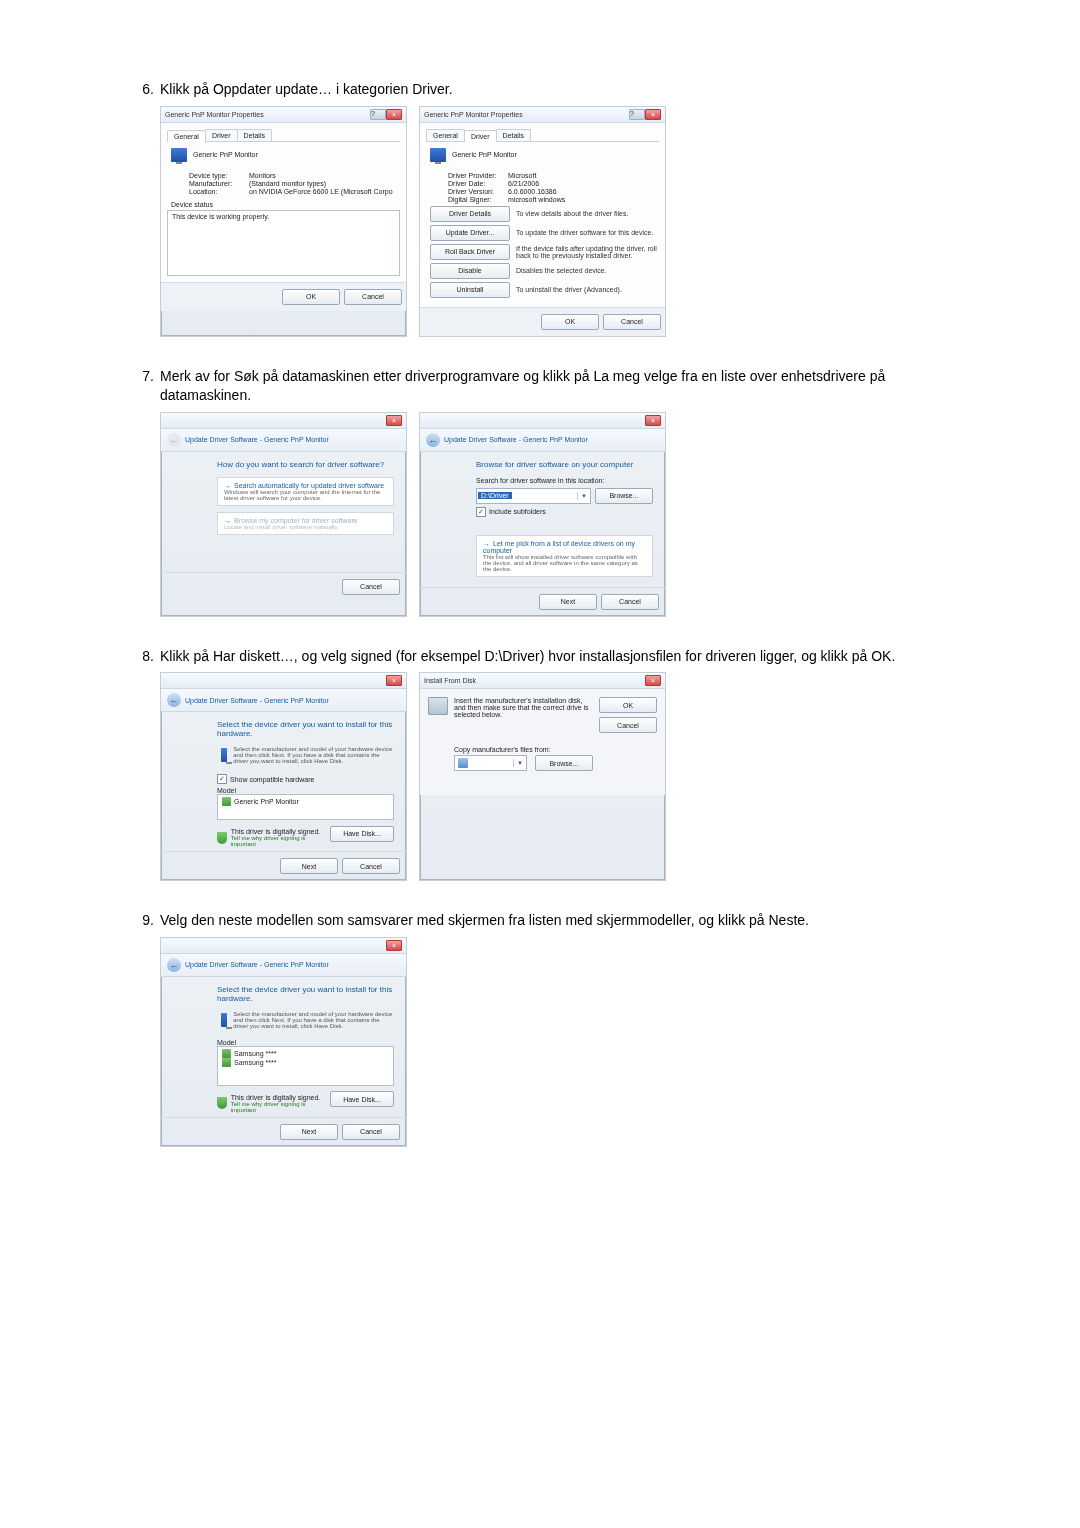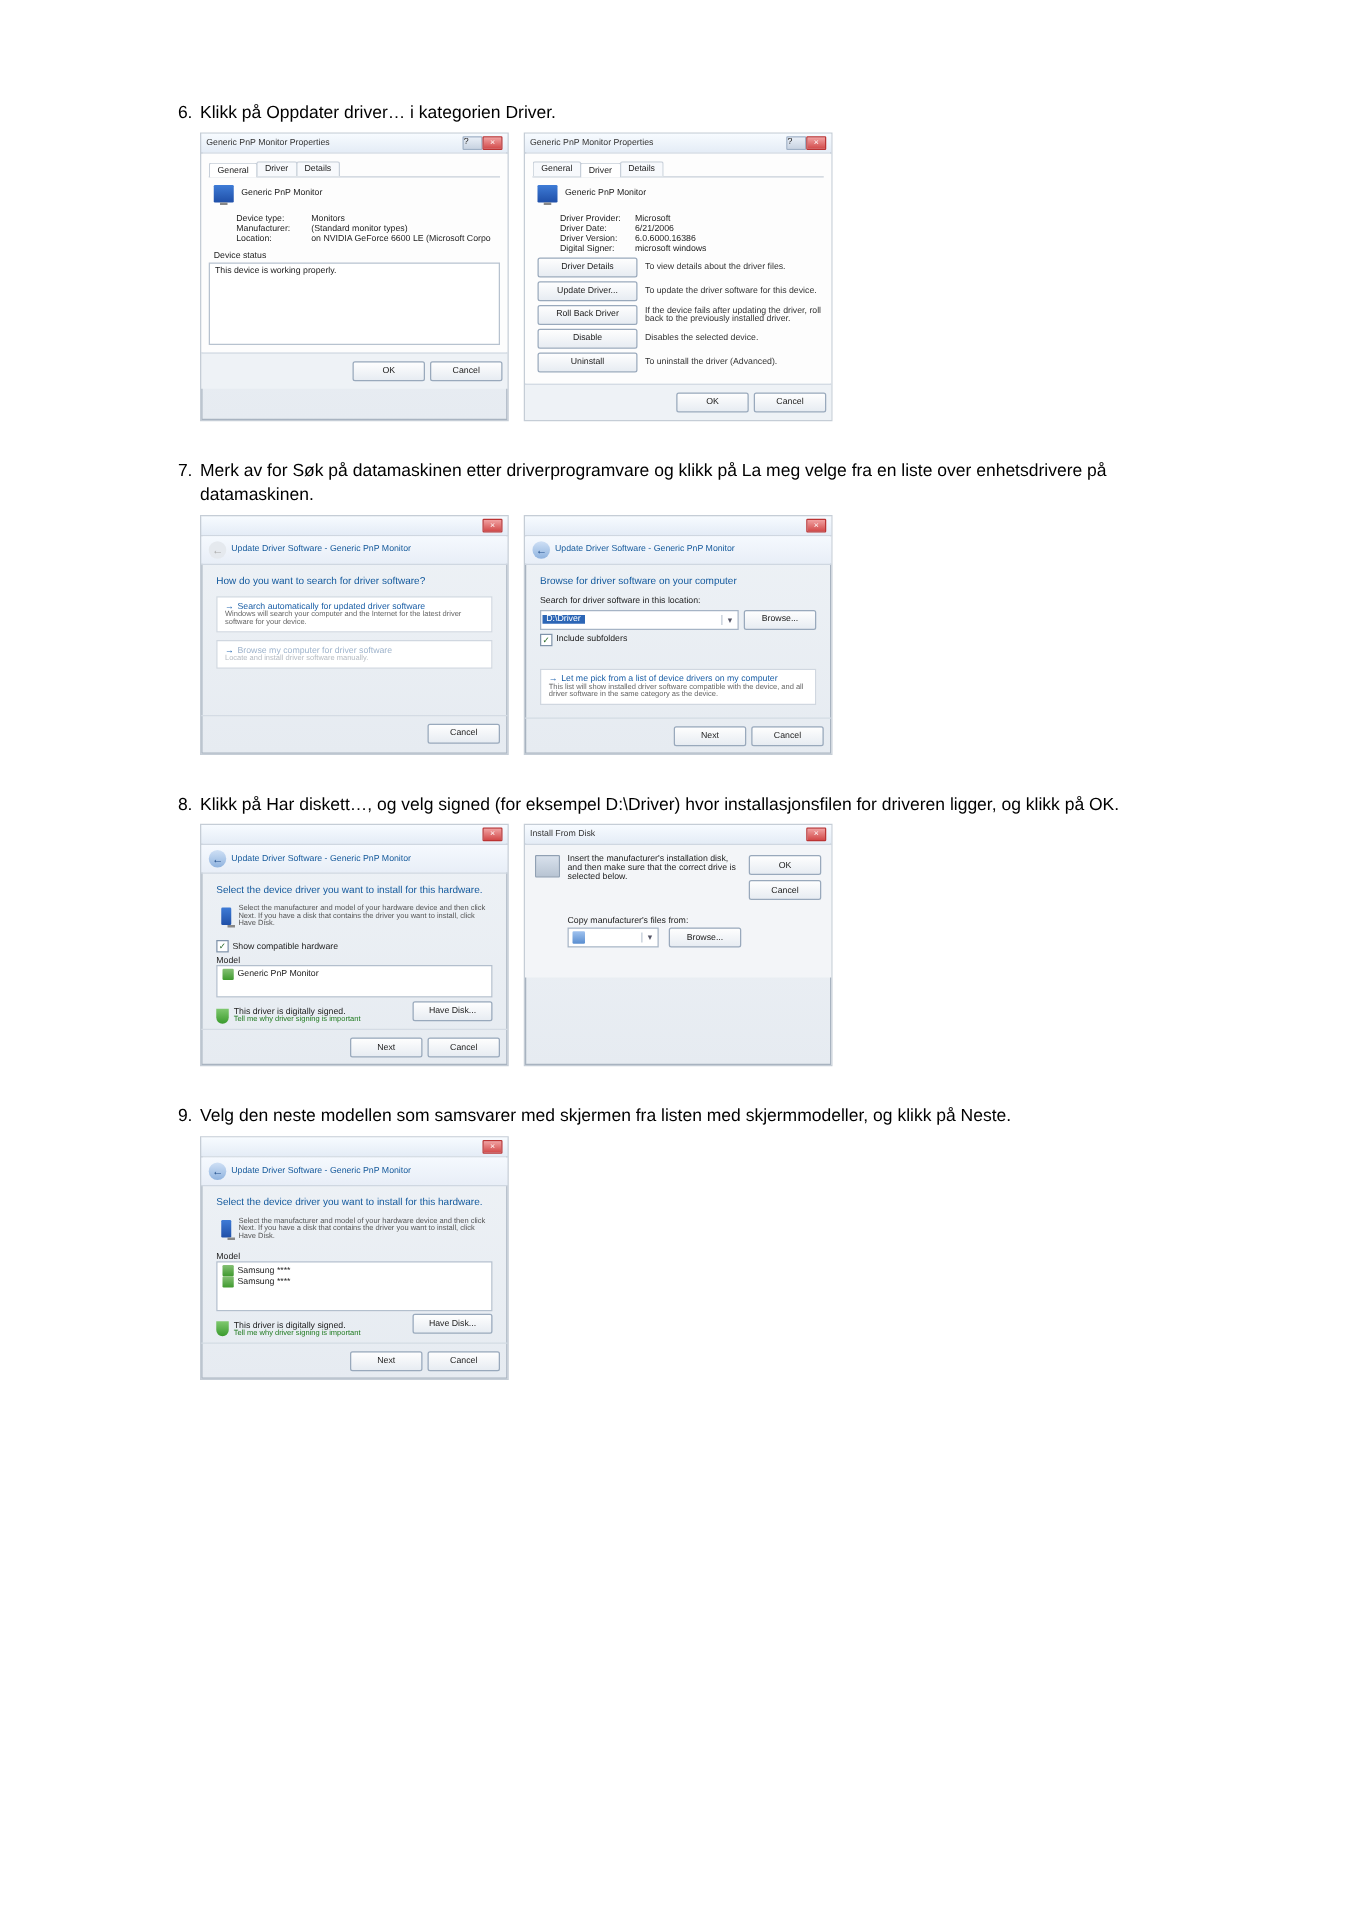--- a/index.html
+++ b/index.html
@@ -87,21 +87,21 @@
   }
   .btn-row { display:flex; align-items:center; gap:6px; margin:3px 0 3px 4px;}
   .btn-row .btn { min-width:66px;}
   .btn-row .d { flex:1; color:#333;}
   .wiz-head {
     display:flex; align-items:center; gap:4px; padding:4px 6px; background:linear-gradient(#f5f9fe,#e8eef7); border-bottom:1px solid #cfd7e1;
   }
   .nav-arrow { width:14px; height:14px; border-radius:50%; background:linear-gradient(#cfe0f5,#8fb3df); display:flex; align-items:center; justify-content:center; color:#1f4c8a; font-size:9px;}
   .nav-arrow.dis { background:#e5e9ee; color:#aaa;}
   .wiz-title { color:#14599b;}
-  .wiz-body { padding:8px 12px 4px 12px; min-height:108px;}
+  .wiz-body { padding:8px 12px 4px 12px; min-height:108px;margin-left:44px;}
   .blue-head { color:#13599d; font-size:8px; margin-bottom:8px;}
   .opt {
     border:1px solid #d0d7e0; padding:4px 6px; margin:6px 0; background:#fff;
   }
   .opt.disabled { color:#9ca5af;}
   .opt .o-title { color:#1a5ea6;}
   .opt.disabled .o-title { color:#9fb4cc;}
   .opt .o-sub { color:#666; font-size:6px;}
   .opt.disabled .o-sub { color:#b5bbc2;}
   .arrow-r { color:#2c6db4; margin-right:3px;}
@@ -135,21 +135,21 @@
   .hd-row { display:flex; justify-content:space-between; align-items:center;}
   .hd-row .btn { min-width:50px;}
 </style>
 </head>
 <body>
 
 <div class="page">
 
   <div class="step">
     <div class="step-num">6.</div>
-    <div class="step-text">Klikk på Oppdater driver… i kategorien Driver.</div>
+    <div class="step-text">Klikk på Oppdater update… i kategorien Driver.</div>
   </div>
   <div class="shots">
 
     <div class="shot">
       <div class="titlebar">
         <span class="t-left">Generic PnP Monitor Properties</span>
         <span class="wctl">
           <span>?</span>
           <span class="close">×</span>
         </span>

